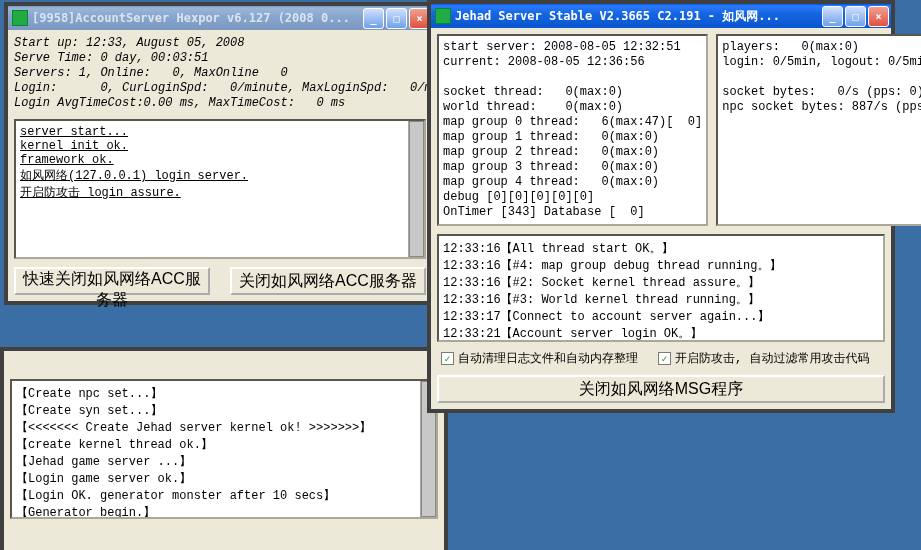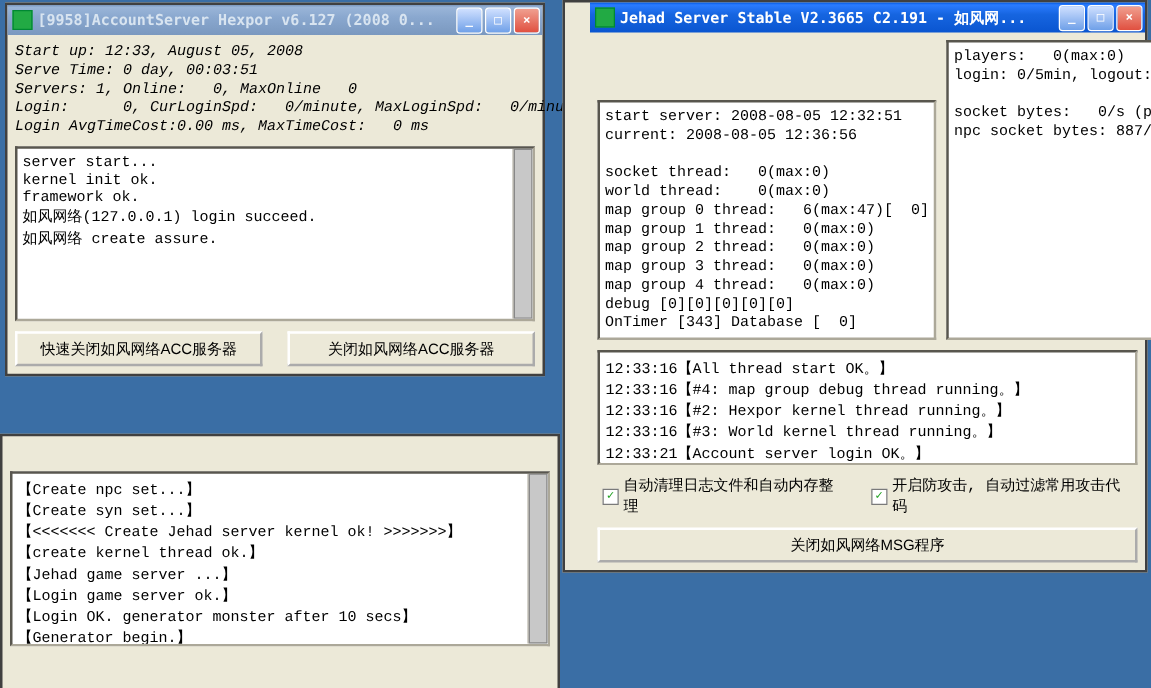--- a/index.html
+++ b/index.html
@@ -1,31 +1,31 @@
 <!DOCTYPE html>
 <html><head>
 <meta charset="utf-8">
 <style>
 * { box-sizing: border-box; margin: 0; padding: 0; }
 body { font-family: "SimSun", "宋体", monospace; font-size: 12px; background: #3a6ea5; width: 921px; height: 550px; overflow: hidden; }
-.window { position: absolute; background: #ece9d8; border: 2px solid #404040; }
+.window { position: absolute; background: #ece9d8; border: 4px solid #404040; }
 .titlebar { height: 24px; background: linear-gradient(#0058e1, #2b7bff 8%, #1665e0 40%, #0a55d0); color: #fff; display: flex; align-items: center; padding: 0 2px 0 4px; font-weight: bold; font-size: 12px; }
 .titlebar-inactive { background: linear-gradient(#7a98bf, #9ab5d8 8%, #8aa8cf 40%, #7a98bf); color: #d8e4f0; }
 .title-icon { width: 16px; height: 16px; background: #2a4; margin-right: 4px; display: inline-block; border: 1px solid #083; }
 .title-text { flex: 1; white-space: nowrap; overflow: hidden; text-overflow: ellipsis; }
 .win-btns { display: flex; gap: 2px; }
 .win-btn { width: 21px; height: 21px; background: linear-gradient(#d0e0ff, #6fa0e8); border: 1px solid #fff; border-radius: 3px; display: flex; align-items: center; justify-content: center; font-weight: bold; font-size: 10px; color: #fff; cursor: pointer; }
 .win-btn.close { background: linear-gradient(#f0a090, #e05040); }
 .client { padding: 6px; font-family: "Courier New", monospace; font-size: 12px; color: #000; }
 .status-text { line-height: 15px; white-space: pre; font-style: italic; }
 .inset-box { background: #fff; border: 2px inset #aca899; padding: 4px; margin-top: 8px; overflow: auto; position: relative; }
 .inset-box .scrollbar { position: absolute; right: 0; top: 0; bottom: 0; width: 16px; background: #ece9d8; border-left: 1px solid #aca899; }
 .scroll-thumb { background: #c8c8c8; border: 1px solid #888; }
 .btn-row { display: flex; gap: 20px; margin-top: 8px; }
-.btn { flex: 1; height: 28px; background: #ece9d8; border: 2px outset #fff; font-size: 12px; cursor: pointer; font-family: "SimSun", sans-serif; }
+.btn { flex: 1; height: 28px; background: #ece9d8; border: 2px outset #fff; font-size: 16px; cursor: pointer; font-family: "SimSun", sans-serif; }
 .stat-row { display: flex; gap: 8px; }
 .stat-col { border: 2px inset #aca899; background: #fff; padding: 4px; line-height: 15px; white-space: pre; }
 .check-row { display: flex; gap: 20px; margin: 8px 0; padding: 0 4px; }
 .check { display: flex; align-items: center; gap: 4px; }
 .checkbox { width: 13px; height: 13px; border: 1px solid #7a7a7a; background: #fff; display: flex; align-items: center; justify-content: center; font-size: 10px; color: #21a121; }
 .log-line { white-space: pre; }
 </style>
 </head>
 <body>
 
@@ -38,27 +38,27 @@
       <div class="win-btn">□</div>
       <div class="win-btn close">×</div>
     </div>
   </div>
   <div class="client">
     <div class="status-text">Start up: 12:33, August 05, 2008
 Serve Time: 0 day, 00:03:51
 Servers: 1, Online:   0, MaxOnline   0
 Login:      0, CurLoginSpd:   0/minute, MaxLoginSpd:   0/minute
 Login AvgTimeCost:0.00 ms, MaxTimeCost:   0 ms</div>
-    <div class="inset-box" style="height:140px;">
+    <div class="inset-box" style="height:140px;text-decoration:underline;">
       <div id="w1log">
           <div class="log-line">server start...</div>
           <div class="log-line">kernel init ok.</div>
           <div class="log-line">framework ok.</div>
-          <div class="log-line">如风网络(127.0.0.1) login succeed.</div>
-          <div class="log-line">如风网络 create assure.</div>
+          <div class="log-line">如风网络(127.0.0.1) login server.</div>
+          <div class="log-line">开启防攻击 login assure.</div>
         </div>
       <div class="scrollbar">
           <div class="scroll-thumb" style="height:100%;"></div>
         </div>
     </div>
     <div class="btn-row">
       <button class="btn">快速关闭如风网络ACC服务器</button>
       <button class="btn">关闭如风网络ACC服务器</button>
     </div>
   </div>
@@ -77,56 +77,57 @@
           <div class="log-line">【Login OK. generator monster after 10 secs】</div>
           <div class="log-line">【Generator begin.】</div>
         </div>
       <div class="scrollbar">
           <div class="scroll-thumb" style="height:100%;"></div>
         </div>
     </div>
   </div>
 </div>
 
-<div class="window" style="left:450px; top:0px; width:468px;padding-left:20px;">
+<div class="window" style="left:427px; top:0px; width:468px;">
   <div class="titlebar">
     <span class="title-icon"></span>
     <span class="title-text">Jehad Server Stable V2.3665 C2.191 - 如风网...</span>
     <div class="win-btns">
       <div class="win-btn">_</div>
       <div class="win-btn">□</div>
       <div class="win-btn close">×</div>
     </div>
   </div>
   <div class="client">
     <div class="stat-row">
-      <div class="stat-col" style="flex:1.3;margin-top:48px;">start server: 2008-08-05 12:32:51
+      <div class="stat-col" style="flex:1.3;">start server: 2008-08-05 12:32:51
 current: 2008-08-05 12:36:56
 
 socket thread:   0(max:0)
 world thread:    0(max:0)
 map group 0 thread:   6(max:47)[  0]
 map group 1 thread:   0(max:0)
 map group 2 thread:   0(max:0)
 map group 3 thread:   0(max:0)
 map group 4 thread:   0(max:0)
 debug [0][0][0][0][0]
 OnTimer [343] Database [  0]</div>
       <div class="stat-col" style="flex:1;">players:   0(max:0)
 login: 0/5min, logout: 0/5min
 
 socket bytes:   0/s (pps: 0)
 npc socket bytes: 887/s (pps: 8)</div>
     </div>
-    <div class="inset-box" style="height:92px;">
+    <div class="inset-box" style="height:108px;">
       <div id="w2log">
           <div class="log-line">12:33:16【All thread start OK。】</div>
           <div class="log-line">12:33:16【#4: map group debug thread running。】</div>
-          <div class="log-line">12:33:16【#2: Hexpor kernel thread running。】</div>
+          <div class="log-line">12:33:16【#2: Socket kernel thread assure。】</div>
           <div class="log-line">12:33:16【#3: World kernel thread running。】</div>
+          <div class="log-line">12:33:17【Connect to account server again...】</div>
           <div class="log-line">12:33:21【Account server login OK。】</div>
           <div class="log-line">12:33:37【NPC server login OK.】</div>
         </div>
     </div>
     <div class="check-row">
       <label class="check">
         <span class="checkbox">✓</span>
         <span>自动清理日志文件和自动内存整理</span>
       </label>
       <label class="check">

